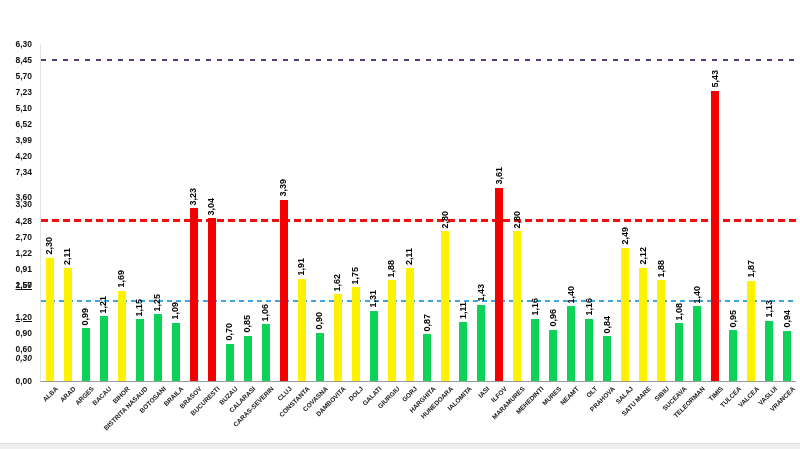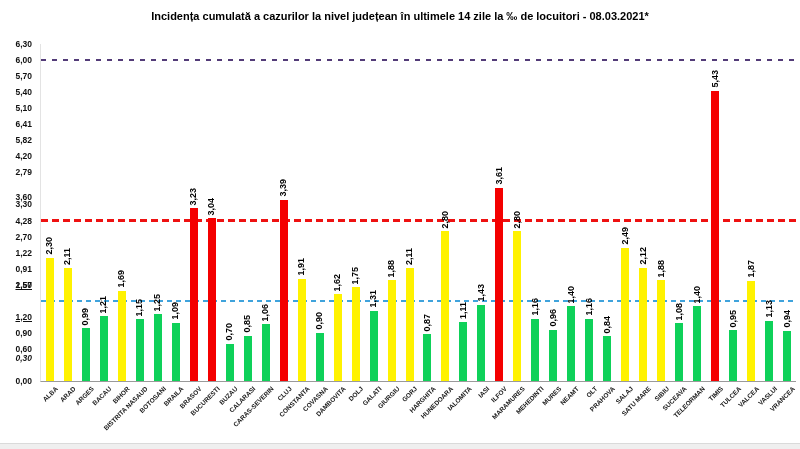--- a/index.html
+++ b/index.html
@@ -18,31 +18,30 @@
     font-size:9px;font-weight:bold;color:#000;line-height:11px;width:11px;white-space:nowrap;}
   .cat-label{position:absolute;white-space:nowrap;font-size:6.5px;font-weight:bold;color:#1a1a1a;
     transform:rotate(-45deg);transform-origin:100% 0;z-index:2;}
   #bottom-strip{position:absolute;left:0;bottom:0;width:800px;height:5px;
     background:#efefef;border-top:1px solid #dadada;}
 </style>
 </head>
 <body>
 
 <div id="page">
-  <div id="chart-title">Incidența cumulată a cazurilor la nivel județean în ultimele 14 zile la ‰ de locuitori - 08.03.2021*</div>
   <div id="y-axis">
       <div class="ytick" style="top: -5px;">6,30</div>
-      <div class="ytick" style="top: 11.0476px;">6,00</div>
+      <div class="ytick" style="top: 11.0476px;">8,45</div>
       <div class="ytick" style="top: 27.0952px;">5,70</div>
-      <div class="ytick" style="top: 43.1429px;">5,40</div>
+      <div class="ytick" style="top: 43.1429px;">7,23</div>
       <div class="ytick" style="top: 59.1905px;">5,10</div>
-      <div class="ytick" style="top: 75.2381px;">6,41</div>
-      <div class="ytick" style="top: 91.2857px;">5,82</div>
+      <div class="ytick" style="top: 75.2381px;">6,52</div>
+      <div class="ytick" style="top: 91.2857px;">3,99</div>
       <div class="ytick" style="top: 107.333px;">4,20</div>
-      <div class="ytick" style="top: 123.381px;">2,79</div>
+      <div class="ytick" style="top: 123.381px;">7,34</div>
       <div class="ytick" style="top: 148px; margin-left: 20px;">3,60</div>
       <div class="ytick" style="top: 155.476px;">3,30</div>
       <div class="ytick" style="top: 171.524px;">4,28</div>
       <div class="ytick" style="top: 187.571px;">2,70</div>
       <div class="ytick" style="top: 203.619px;">1,22</div>
       <div class="ytick" style="top: 219.667px;">0,91</div>
       <div class="ytick" style="top: 235.714px;">2,57</div>
       <div class="ytick" style="top: 236px; text-decoration: underline;">1,50</div>
       <div class="ytick" style="top: 267.81px; text-decoration: underline;">1,20</div>
       <div class="ytick" style="top: 283.857px;">0,90</div>

